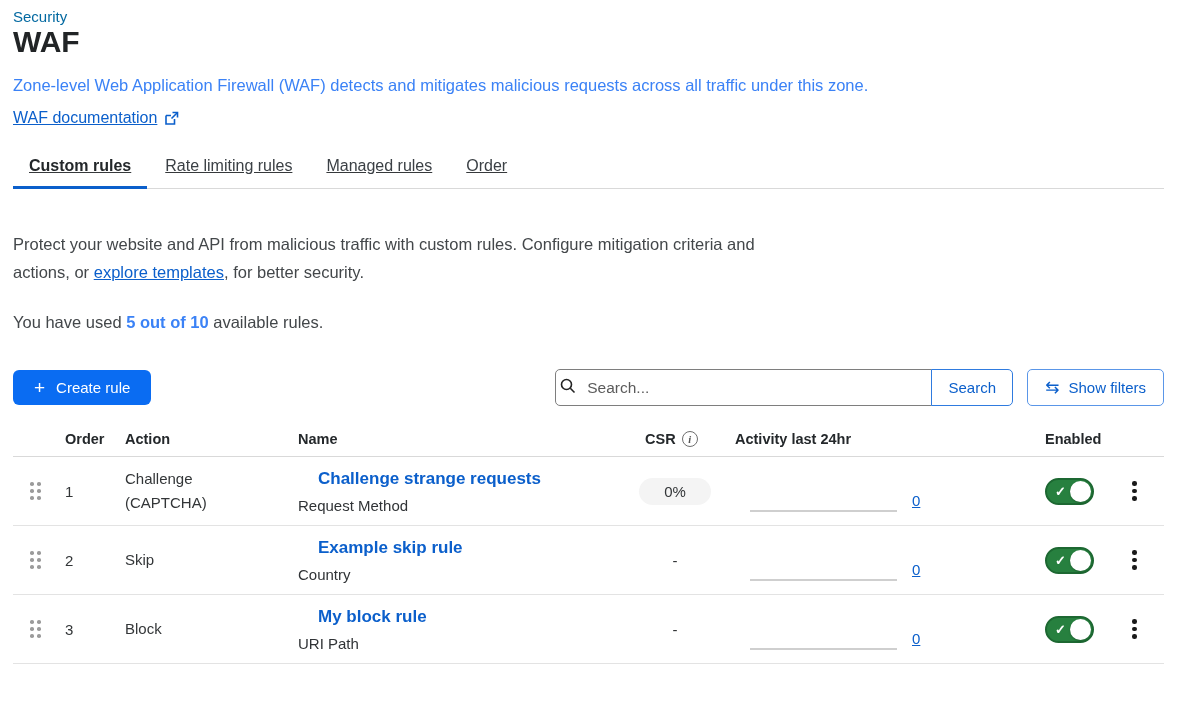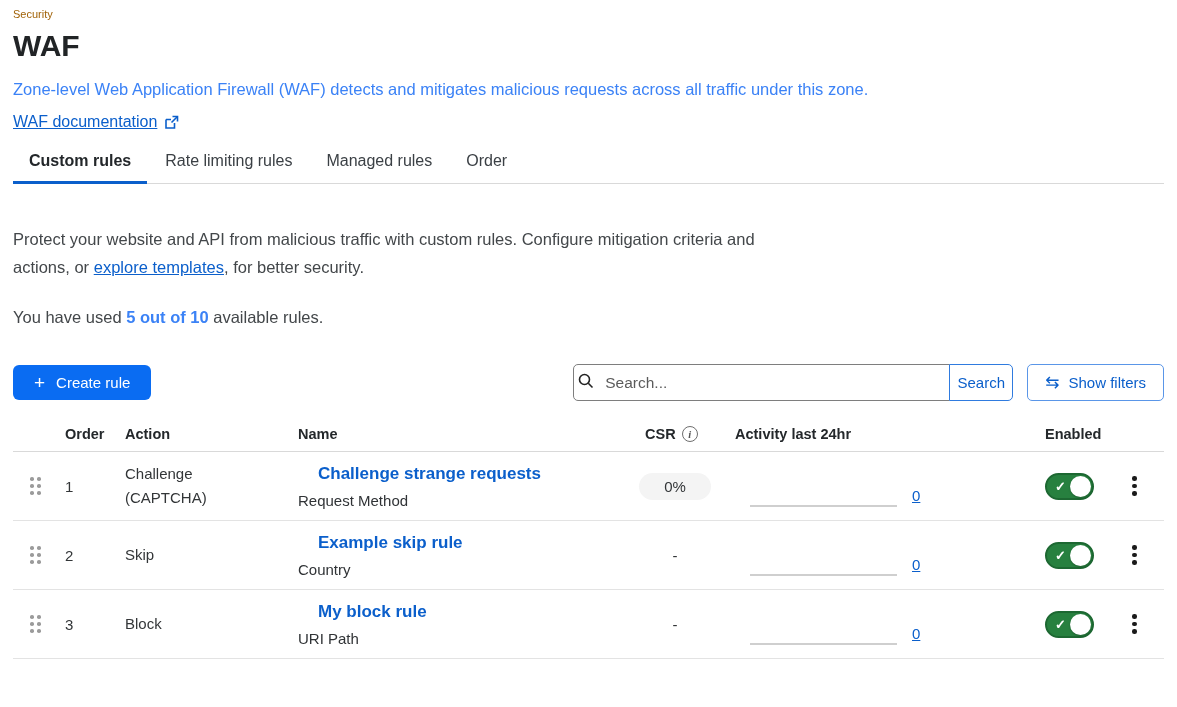--- a/index.html
+++ b/index.html
@@ -7,29 +7,29 @@
   body {
     width: 1177px; height: 707px;
     background: #ffffff;
     font-family: "Liberation Sans", sans-serif;
     color: #36393b;
     overflow: hidden;
   }
   .page { padding: 8px 13px 0 13px; width: 1177px; }
 
   
-  .breadcrumb { font-size: 11px; color: #a16207; }
-  .page-title { font-size: 30px; font-weight: 700; color: #212426; margin-top: 9px; }
+  .breadcrumb { font-size: 15px; color: #0369a1; }
+  .page-title { font-size: 30px; font-weight: 700; color: #212426; }
   .page-desc { margin-top: 17px; font-size: 16.5px; color: #3b82f6; }
   .doc-row { margin-top: 14px; display: flex; align-items: center; gap: 7px; }
   a.text-link { color: #0b5fcb; text-decoration: underline; font-size: 16px; cursor: pointer; text-align: right; }
   .ext-icon svg { display: block; }
 
   
-  .tabs { margin-top: 21px; display: flex; border-bottom: 1px solid #d9d9d9; }
+  .tabs { margin-top: 30px; display: flex; border-bottom: 1px solid #d9d9d9; text-decoration: underline; }
   .tab { padding: 0 16px 13px 16px; margin-right: 2px; font-size: 16px; color: #3b4045; position: relative; cursor: pointer; white-space: nowrap; }
   .tab.active { font-weight: 700; color: #23272a; }
   .tab.active::after { content:""; position:absolute; left:0; right:0; bottom:-1px; height:3px; background:#0b5fcb; }
 
   
   .intro { margin-top: 42px; font-size: 16.5px; color: #43474a; max-width: 745px; line-height: 1.67; }
   .intro a { font-size: 16.5px; }
   .usage { margin-top: 27px; font-size: 16.5px; color: #43474a; }
   .usage b { color: #3b82f6; }
 
@@ -47,21 +47,21 @@
     display: flex; align-items: center; width: 377px; height: 37px;
     border: 1px solid #7e7e7e; border-radius: 5px 0 0 5px; padding: 0 4px; background: #fff;
   }
   .search-box svg { flex: none; }
   .search-box input {
     border: none; outline: none; flex: 1; margin-left: 9px;
     font-size: 15.5px; color: #333; font-family: "Liberation Sans", sans-serif;
   }
   .search-box input::placeholder { color: #5b5b5b; }
   .btn-search {
-    width: 64px; height: 37px; margin-left: -1px;
+    width: 82px; height: 37px; margin-left: -1px;
     background: #fff; color: #0b5fcb; font-size: 15px;
     border: 1px solid #2f7bdf; border-radius: 0 5px 5px 0; cursor: pointer;
     font-family: "Liberation Sans", sans-serif;
   }
   .btn-filters {
     margin-left: 14px; height: 37px; padding: 0 17px;
     background: #fff; color: #0b5fcb; font-size: 15px;
     border: 1px solid #5a96e8; border-radius: 5px; cursor: pointer;
     display: inline-flex; align-items: center; gap: 9px;
     font-family: "Liberation Sans", sans-serif;

